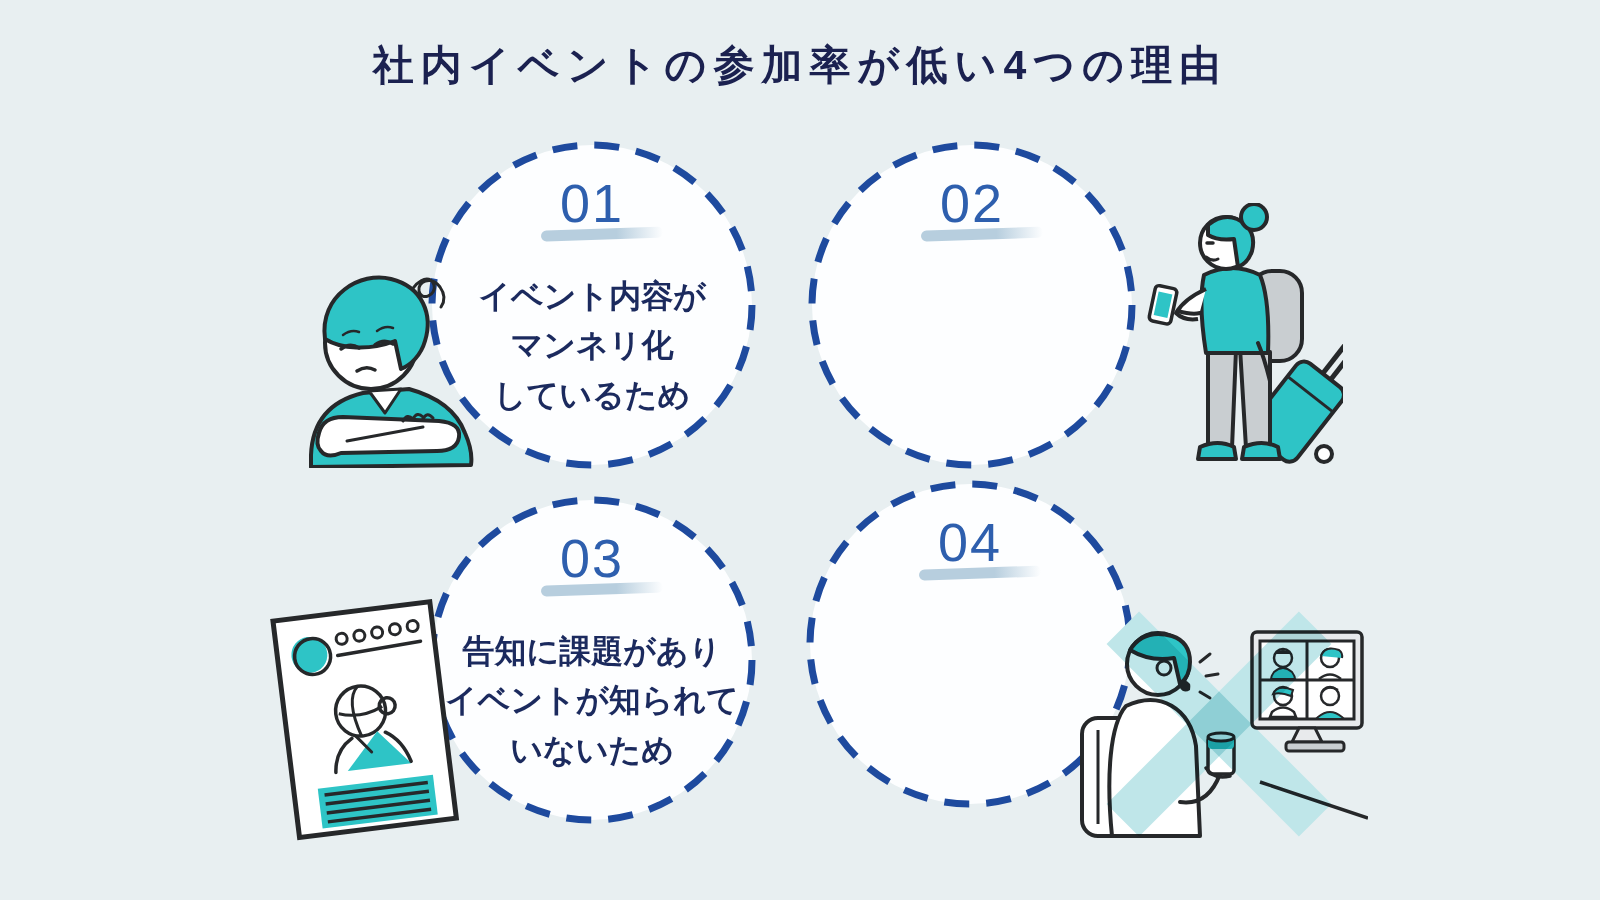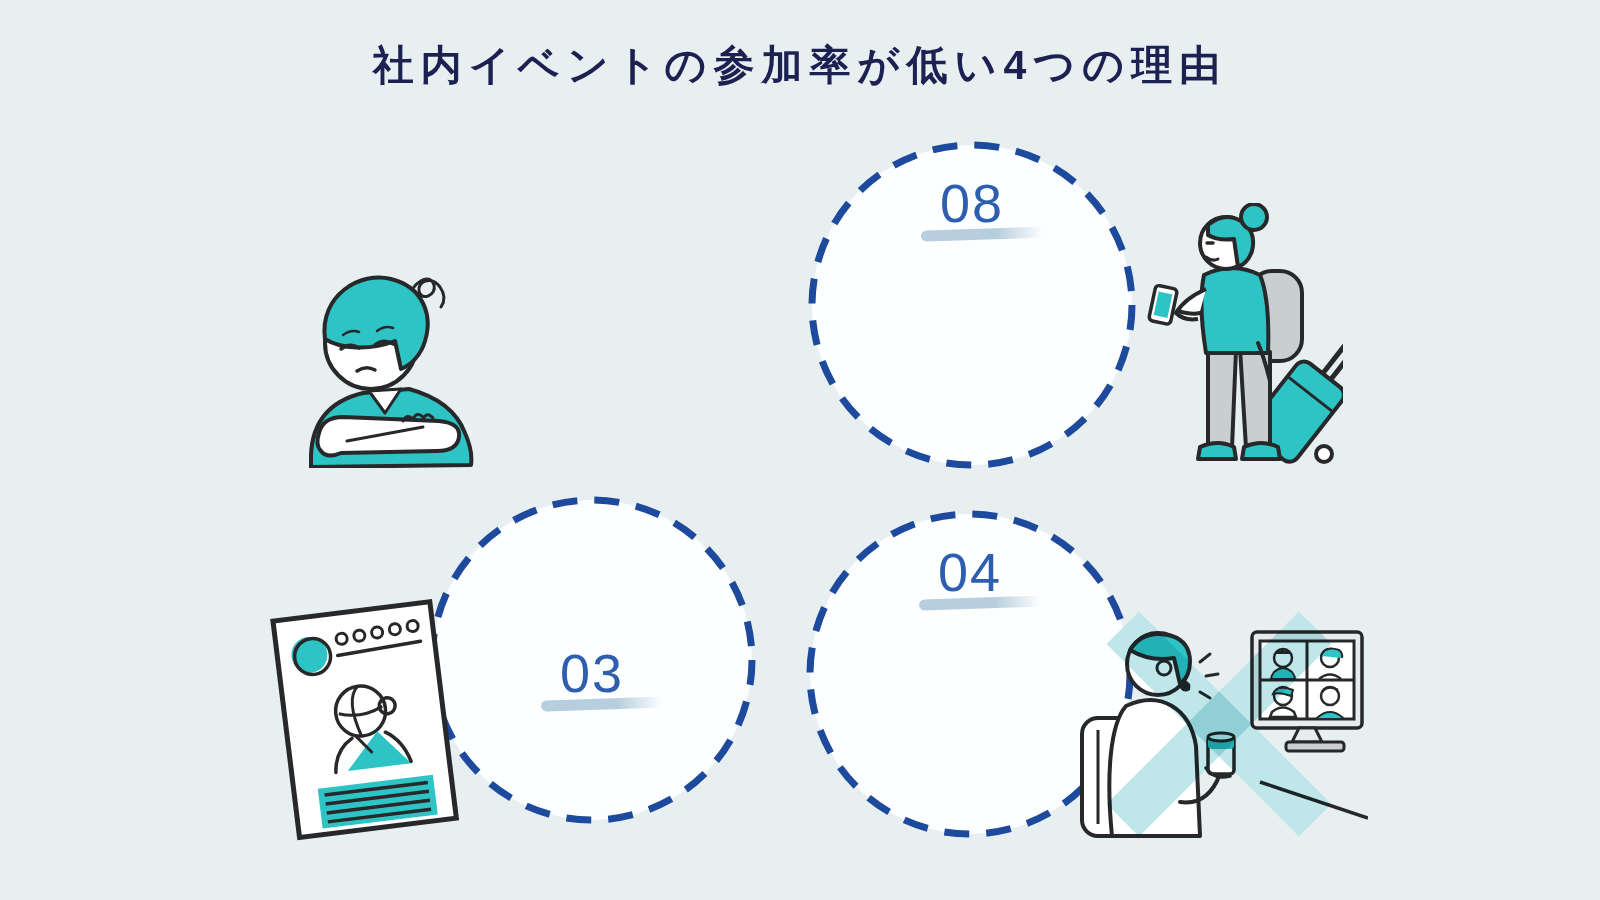--- a/index.html
+++ b/index.html
@@ -26,50 +26,67 @@
     position:relative;z-index:1;width:122px;height:11px;margin-top:-4px;
     transform:rotate(-2deg) translateX(10px);border-radius:6px;
     background:linear-gradient(90deg,var(--brush) 0%,var(--brush) 62%,rgba(183,206,222,0) 100%);
   }
   .rwrap{flex:1;display:flex;align-items:center;justify-content:center;z-index:2;padding-bottom:18px;}
   .rtext{
     white-space:pre-line;text-align:center;font-size:32px;font-weight:700;
     line-height:1.55;color:var(--text-navy);
   }
   .r1{left:427px;top:140px;} .r2{left:807px;top:140px;}
-  .r3{left:427px;top:495px;justify-content:center;} .r4{left:805px;top:509px;}
+  .r3{left:427px;top:495px;justify-content:center;} .r4{left:805px;top:479px;}
   .illus{position:absolute;z-index:5;}
   .i-worried{left:283px;top:243px;}
   .i-traveler{left:1108px;top:203px;}
   .i-flyer{left:258px;top:592px;}
   .i-video{left:1068px;top:606px;isolation:isolate;}
   .xband{mix-blend-mode:multiply;}
 </style>
 </head>
 <body>
 
 <div class="canvas">
 
   <h1 class="title">社内イベントの参加率が低い4つの理由</h1>
 
+  <section class="reason r1">
+    <svg class="ring" viewBox="0 0 330 330">
+      <circle cx="165" cy="165" r="160" fill="var(--circle-fill)" stroke="var(--navy-dash)" stroke-width="7" stroke-dasharray="25 17"></circle>
+    </svg>
+    <div class="num">01</div>
+    <div class="brush"></div>
+    <div class="rwrap">
+        <p class="rtext">イベント内容が
+マンネリ化
+しているため</p>
+      </div>
+  </section>
 
   <section class="reason r2">
     <svg class="ring" viewBox="0 0 330 330">
       <circle cx="165" cy="165" r="160" fill="var(--circle-fill)" stroke="var(--navy-dash)" stroke-width="7" stroke-dasharray="25 17"></circle>
     </svg>
-    <div class="num">08</div>
+    <div class="num">02</div>
     <div class="brush"></div>
   </section>
 
   <section class="reason r3">
     <svg class="ring" viewBox="0 0 330 330">
       <circle cx="165" cy="165" r="160" fill="var(--circle-fill)" stroke="var(--navy-dash)" stroke-width="7" stroke-dasharray="25 17"></circle>
     </svg>
     <div class="num">03</div>
     <div class="brush"></div>
+    <div class="rwrap">
+        <p class="rtext">告知に課題があり
+イベントが知られて
+いないため</p>
+      </div>
   </section>
 
   <section class="reason r4">
     <svg class="ring" viewBox="0 0 330 330">
       <circle cx="165" cy="165" r="160" fill="var(--circle-fill)" stroke="var(--navy-dash)" stroke-width="7" stroke-dasharray="25 17"></circle>
     </svg>
     <div class="num">04</div>
     <div class="brush"></div>
   </section>
 

